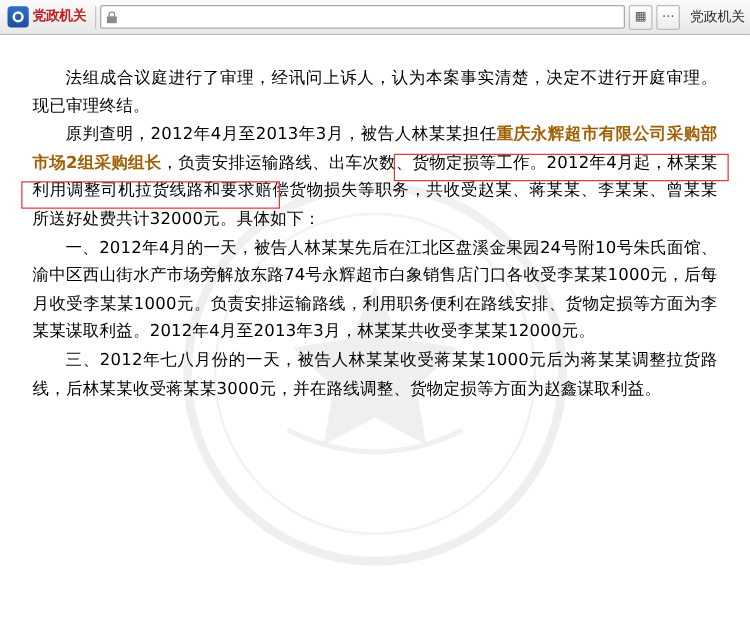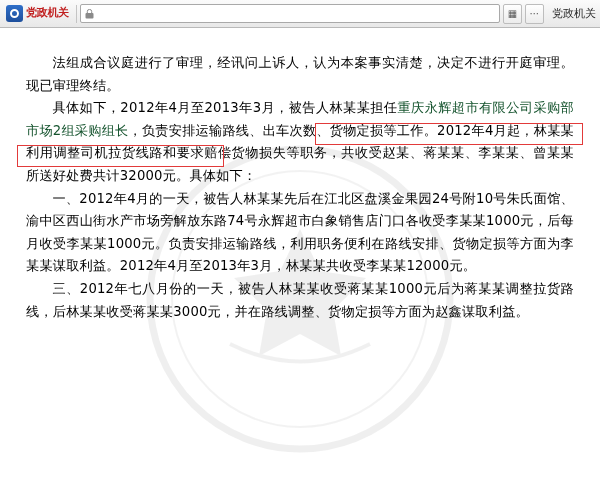--- a/index.html
+++ b/index.html
@@ -151,22 +151,22 @@
     letter-spacing: 0.2px;
   }
   .p {
     margin: 0;
     text-indent: 2em;
   }
 
   
   .hl {
     position: relative;
-    color: #14532d;
-    font-weight: normal;
+    color: #a16207;
+    font-weight: bold;
   }
   .box {
     position: absolute;
     border: 1px solid #e23a3a;
     z-index: 5;
     pointer-events: none;
     box-sizing: border-box;
   }
   #box-a { left: 315px; top: 79px; width: 268px; height: 22px; }
   #box-b { left: 17px; top: 101px; width: 207px; height: 22px; }
@@ -200,21 +200,21 @@
   <svg class="watermark" viewBox="0 0 330 330">
     <circle cx="165" cy="165" r="150" fill="none" stroke="#6a6a6a" stroke-width="7"></circle>
     <circle cx="165" cy="165" r="128" fill="none" stroke="#8a8a8a" stroke-width="2"></circle>
     <path d="M165 95 l20 42 46 7 -33 32 8 46 -41 -22 -41 22 8 -46 -33 -32 46 -7z" fill="#6a6a6a"></path>
     <path d="M95 210 q70 35 140 0" fill="none" stroke="#7a7a7a" stroke-width="4"></path>
   </svg>
 
   <div class="doc-text">
     <p class="p">法组成合议庭进行了审理，经讯问上诉人，认为本案事实清楚，决定不进行开庭审理。现已审理终结。</p>
 
-    <p class="p"><span>具体如下，2012年4月至2013年3月，</span><span>被告人林某某担任</span><span class="hl">重庆永辉超市有限公司</span><span class="hl">采购部市场2组采购组长</span><span>，负责安排运输路线、出车次数、货物定损等工作。2012年4月起，林某某利用调整司机拉货线路和要求赔偿货物损失等职务，共收受赵某、蒋某某、李某某、曾某某所送好处费共计32000元。具体如下：</span></p>
+    <p class="p"><span>原判查明，2012年4月至2013年3月，</span><span>被告人林某某担任</span><span class="hl">重庆永辉超市有限公司</span><span class="hl">采购部市场2组采购组长</span><span>，负责安排运输路线、出车次数、货物定损等工作。2012年4月起，林某某利用调整司机拉货线路和要求赔偿货物损失等职务，共收受赵某、蒋某某、李某某、曾某某所送好处费共计32000元。具体如下：</span></p>
 
     <p class="p">一、2012年4月的一天，被告人林某某先后在江北区盘溪金果园24号附10号朱氏面馆、渝中区西山街水产市场旁解放东路74号永辉超市白象销售店门口各收受李某某1000元，后每月收受李某某1000元。负责安排运输路线，利用职务便利在路线安排、货物定损等方面为李某某谋取利益。2012年4月至2013年3月，林某某共收受李某某12000元。</p>
     <p class="p">三、2012年七八月份的一天，被告人林某某收受蒋某某1000元后为蒋某某调整拉货路线，后林某某收受蒋某某3000元，并在路线调整、货物定损等方面为赵鑫谋取利益。</p>
   </div>
 
   <div class="box" id="box-a"></div>
   <div class="box" id="box-b"></div>
 </div>
 
 </body></html>

